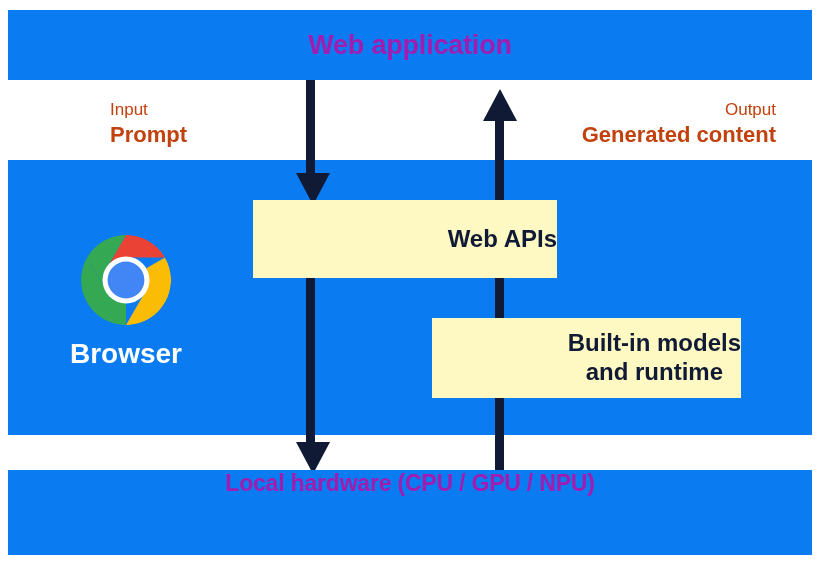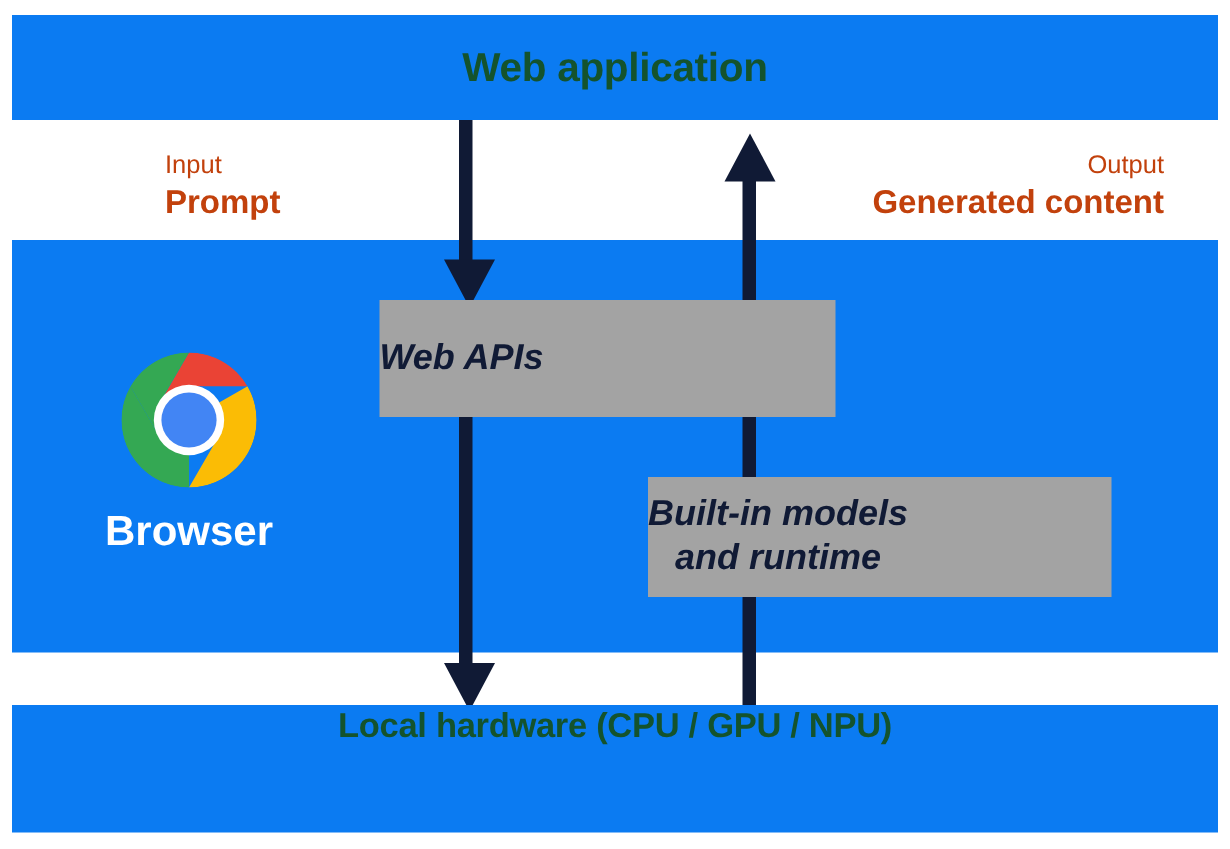--- a/index.html
+++ b/index.html
@@ -27,21 +27,21 @@
   }
   #band-top    { top: 10px;  height: 70px; }
   #band-middle { top: 160px; height: 275px; }
   #band-bottom { top: 470px; height: 85px; }
 
   .band-title {
     position: absolute;
     left: 0;
     width: 100%;
     text-align: center;
-    color: #14532d;
+    color: #a21caf;
     font-weight: bold;
     letter-spacing: -0.2px;
     white-space: nowrap;
   }
   #web-application-title {
     top: 30px;
     font-size: 27px;
   }
   #local-hardware-title {
     top: 470px;
@@ -98,29 +98,28 @@
   #arrow-down-2-stem { left: 306px; top: 278px; height: 165px; }
   #arrow-down-2-head { left: 296px; top: 442px; }
 
   
   #arrow-up-stem  { left: 495px; top: 118px; height: 355px; }
   #arrow-up-head  { left: 483px; top: 89px; }
 
   
   .yellow-box {
     position: absolute;
-    background: #a3a3a3;
+    background: #fef9c3;
     display: flex;
     align-items: center;
-    justify-content: flex-start;
+    justify-content: flex-end;
     text-align: center;
     color: #101A35;
     font-weight: bold;
     line-height: 1.2;
-    font-style: italic;
   }
   #web-apis-box {
     left: 253px;
     top: 200px;
     width: 304px;
     height: 78px;
     font-size: 24px;
   }
   #builtin-models-box {
     left: 432px;

